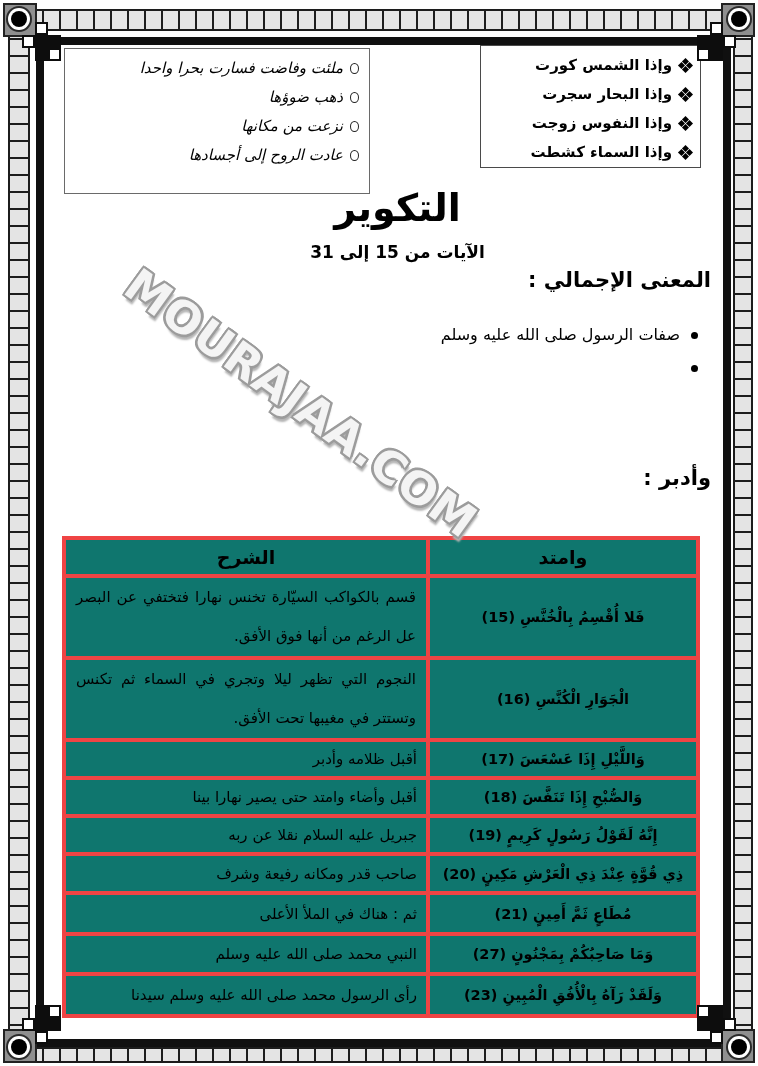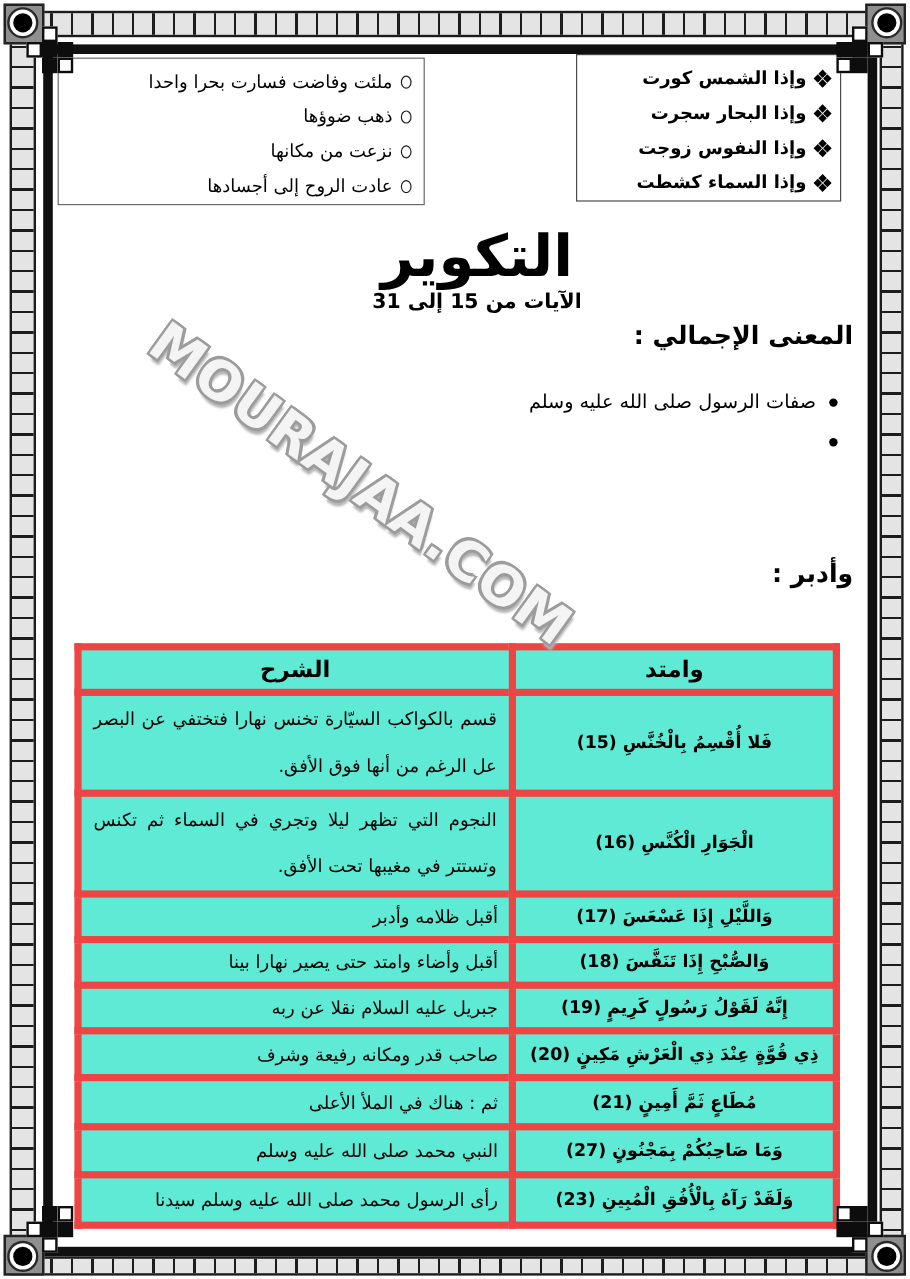--- a/index.html
+++ b/index.html
@@ -29,54 +29,54 @@
   .cdot{position:absolute;left:10px;top:10px;width:16px;height:16px;background:#000;border-radius:50%;
        box-shadow:0 0 0 3px #fff,0 0 0 5px #2a2a2a;}
   .cell{position:absolute;width:13px;height:13px;box-sizing:border-box;}
   .cb{background:#0d0d0d;}
   .cw{background:#fff;border:2px solid #0d0d0d;}
 
   
   .topbox{position:absolute;box-sizing:border-box;background:#fff;direction:rtl;}
   .verses-box{left:480px;top:45px;width:221px;height:123px;border:1px solid #4a4a4a;
      padding:5px 8px 0 4px;font-weight:bold;font-size:15px;}
-  .answers-box{left:48px;top:48px;width:306px;height:123px;border:1px solid #6a6a6a;
-     padding:5px 10px 0 4px;font-size:15px;}
+  .answers-box{left:64px;top:48px;width:306px;height:146px;border:1px solid #6a6a6a;
+     padding:5px 10px 0 4px;font-size:15px;font-style:italic;}
   .box-row{display:flex;align-items:center;gap:7px;line-height:29px;}
   .dmnd{position:relative;width:13px;height:13px;flex:0 0 13px;}
   .dmnd i{position:absolute;width:5px;height:5px;background:#000;transform:rotate(45deg);}
   .dmnd i:nth-child(1){left:4px;top:0;}
   .dmnd i:nth-child(2){left:0;top:4px;}
   .dmnd i:nth-child(3){left:8px;top:4px;}
   .dmnd i:nth-child(4){left:4px;top:8px;}
   .circ{width:9px;height:11px;flex:0 0 9px;border:1.5px solid #222;border-radius:50%;box-sizing:border-box;}
 
   
   .title-wrap{position:absolute;left:45px;top:186px;width:675px;text-align:center;padding-left:30px;box-sizing:border-box;}
-  .page-title{font-size:48px;font-weight:bold;letter-spacing:-1px;direction:rtl;}
+  .page-title{font-size:38px;font-weight:bold;letter-spacing:-1px;direction:rtl;}
   .subtitle{position:absolute;left:45px;top:242px;width:675px;text-align:center;padding-left:30px;
     box-sizing:border-box;font-size:17px;font-weight:bold;direction:rtl;}
   .sec-heading{position:absolute;right:47px;font-size:21px;font-weight:bold;direction:rtl;}
   .meaning-heading{top:268px;}
   .sharh-heading{top:466px;}
 
   .meaning-list{position:absolute;right:60px;top:320px;width:420px;list-style:none;margin:0;padding:0;direction:rtl;}
   .meaning-list li{display:flex;align-items:center;gap:11px;margin-bottom:15px;line-height:30px;font-size:16px;}
   .bdot{width:7px;height:7px;border-radius:50%;background:#000;flex:0 0 7px;}
 
   
   .watermark{position:absolute;left:146px;top:258px;transform:rotate(36deg);transform-origin:left top;
     font-size:45px;font-weight:bold;letter-spacing:1px;color:#f4f4f4;z-index:5;
     text-shadow:-2px -2px 0 #9c9c9c,2px -2px 0 #9c9c9c,-2px 2px 0 #9c9c9c,2px 2px 0 #9c9c9c,
       0 -2px 0 #9c9c9c,0 2px 0 #9c9c9c,-2px 0 0 #9c9c9c,2px 0 0 #9c9c9c,4px 4px 2px #b5b5b5;}
 
   
   .sharh-table{position:absolute;left:62px;top:536px;width:638px;border-collapse:collapse;
     direction:rtl;font-size:15px;}
-  .sharh-table td,.sharh-table th{border:6px solid #ef4444;background:#5eead4;vertical-align:middle;
+  .sharh-table td,.sharh-table th{border:4px solid #ef4444;background:#0f766e;vertical-align:middle;
     padding:2px 9px;box-sizing:border-box;}
   .sharh-table th{font-size:19px;font-weight:bold;padding:4px;}
   td.v{font-weight:bold;text-align:center;font-size:14.5px;padding:2px 9px;}
   td.e{text-align:right;line-height:26px;}
   td.e.j{text-align:justify;line-height:39px;padding:0 10px;}
 </style>
 </head>
 <body>
 
 <div class="page">

